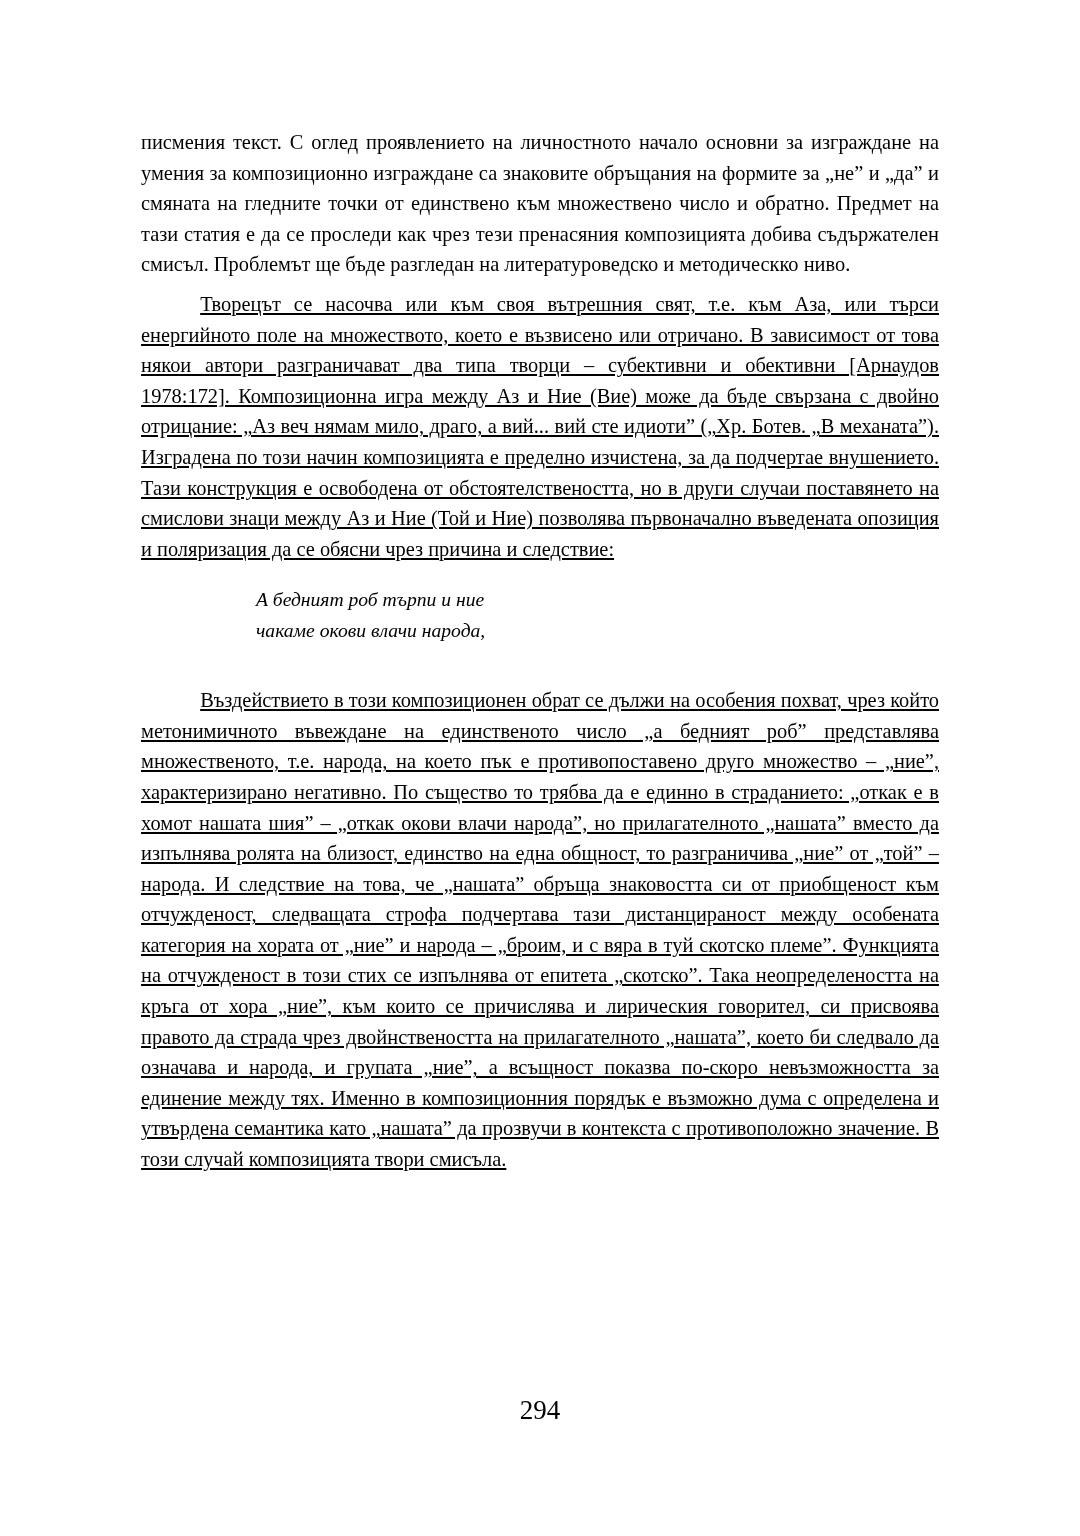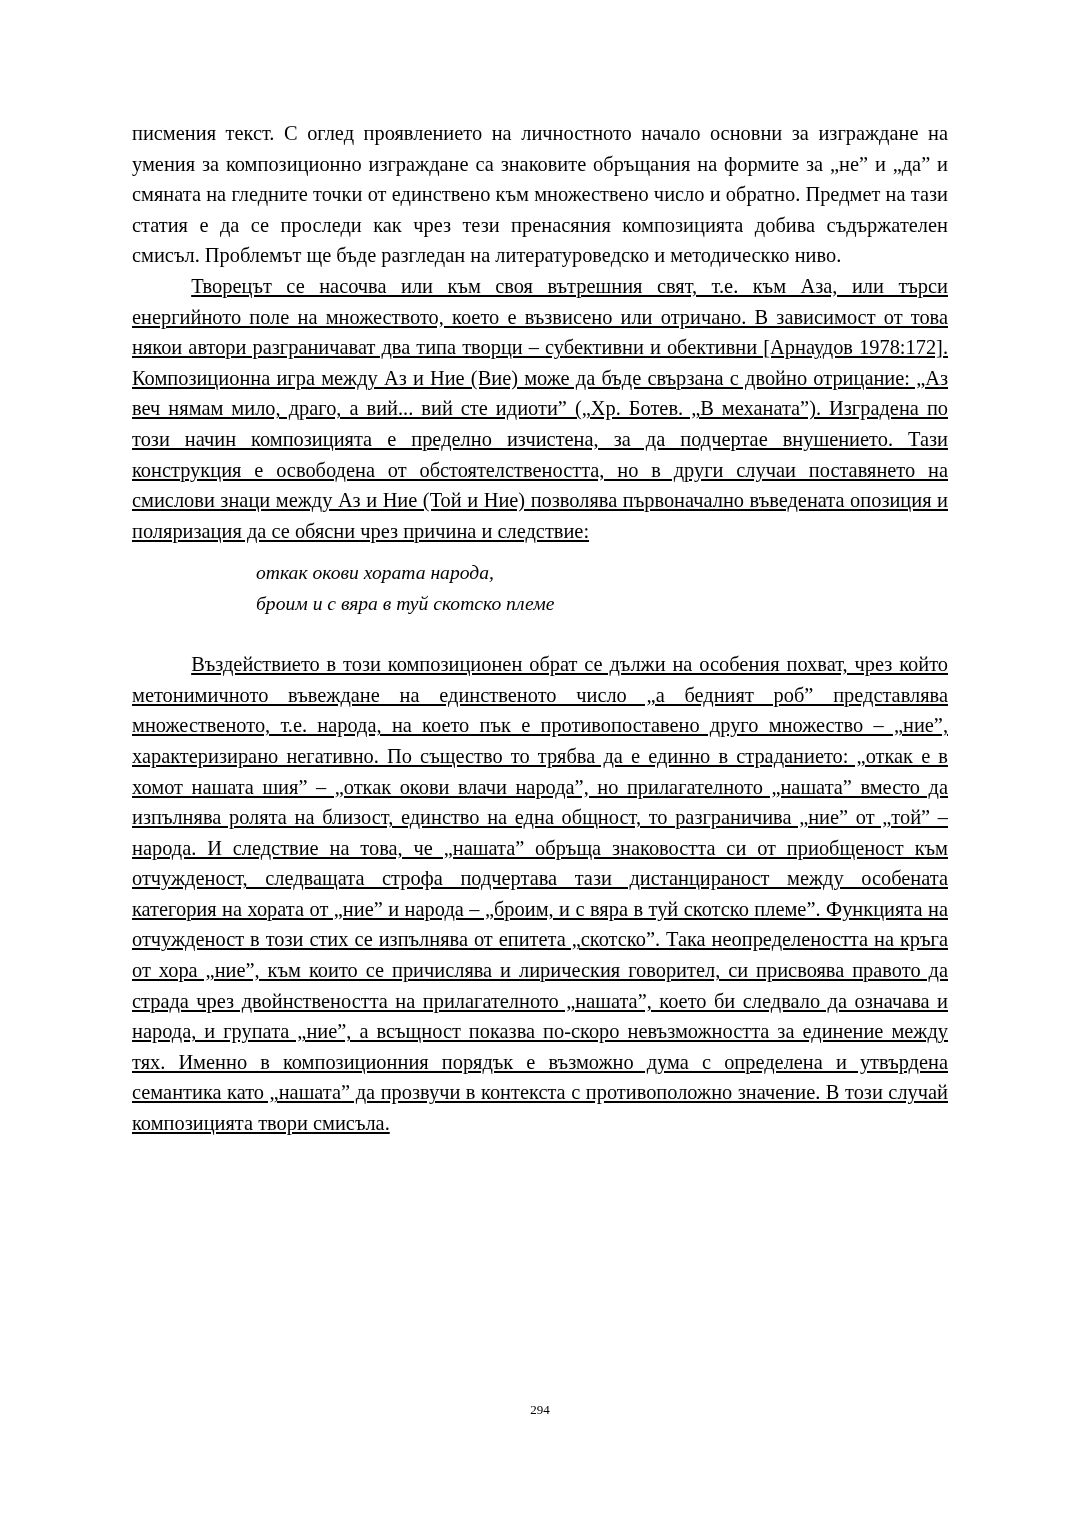--- a/index.html
+++ b/index.html
@@ -25,21 +25,21 @@
     padding: 118px 132px 0 132px;
   }
   .body-text {
     font-size: 20.4px;
     line-height: 30.6px;
     text-align: justify;
     text-justify: inter-word;
     hyphens: manual;
   }
   .para {
-    margin: 0;
+    margin: 9px;
     text-indent: 0;
   }
   .para.indent {
     text-indent: 2.9em;
     text-decoration: underline;
   }
   .quote {
     margin: 0;
     padding: 0 0 0 124px;
     font-style: italic;
@@ -51,41 +51,41 @@
     font-style: normal;
   }
   .spacer-sm { height: 12px; }
   .spacer-md { height: 30px; }
   .pagenum {
     position: absolute;
     left: 0;
     right: 0;
     top: 1398px;
     text-align: center;
-    font-size: 13px;
+    font-size: 27px;
     line-height: 24px;
     font-family: "Liberation Serif", "DejaVu Serif", serif;
   }
 </style>
 </head>
 <body>
 
 <div class="page">
 
   <div class="body-text">
 
     <p class="para">писмения текст. С оглед проявлението на личностното начало основни за изграждане на умения за композиционно изграждане са знаковите обръщания на формите за „не” и „да” и смяната на гледните точки от единствено към множествено число и обратно. Предмет на тази статия е да се проследи как чрез тези пренасяния композицията добива съдържателен смисъл. Проблемът ще бъде разгледан на литературоведско и методическко ниво.</p>
 
     <p class="para indent">Творецът се насочва или към своя вътрешния свят, т.е. към Аза, или търси енергийното поле на множеството, което е възвисено или отричано. В зависимост от това някои автори разграничават два типа творци – субективни и обективни [Арнаудов 1978:172]. Композиционна игра между Аз и Ние (Вие) може да бъде свързана с двойно отрицание: „Аз веч нямам мило, драго, а вий... вий сте идиоти” („Хр. Ботев. „В механата”). Изградена по този начин композицията е пределно изчистена, за да подчертае внушението. Тази конструкция е освободена от обстоятелствеността, но в други случаи поставянето на смислови знаци между Аз и Ние (Той и Ние) позволява първоначално въведената опозиция и поляризация да се обясни чрез причина и следствие:</p>
 
     <div class="spacer-sm"></div>
 
     <div class="quote">
-      <div>откак окови хората народа,</div>
-      <div>броим и с вяра в туй скотско племе</div>
+      <div>А бедният роб търпи и ние</div>
+      <div>чакаме окови влачи народа,</div>
     </div>
 
     <div class="spacer-md"></div>
 
     <p class="para indent">Въздействието в този композиционен обрат се дължи на особения похват, чрез който метонимичното въвеждане на единственото число „а бедният роб” представлява множественото, т.е. народа, на което пък е противопоставено друго множество – „ние”, характеризирано негативно. По същество то трябва да е единно в страданието: „откак е в хомот нашата шия” – „откак окови влачи народа”, но прилагателното „нашата” вместо да изпълнява ролята на близост, единство на една общност, то разграничива „ние” от „той” – народа. И следствие на това, че „нашата” обръща знаковостта си от приобщеност към отчужденост, следващата строфа подчертава тази дистанцираност между особената категория на хората от „ние” и народа – „броим, и с вяра в туй скотско племе”. Функцията на отчужденост в този стих се изпълнява от епитета „скотско”. Така неопределеността на кръга от хора „ние”, към които се причислява и лирическия говорител, си присвоява правото да страда чрез двойнствеността на прилагателното „нашата”, което би следвало да означава и народа, и групата „ние”, а всъщност показва по-скоро невъзможността за единение между тях. Именно в композиционния порядък е възможно дума с определена и утвърдена семантика като „нашата” да прозвучи в контекста с противоположно значение. В този случай композицията твори смисъла.</p>
 
   </div>
 
   <div class="pagenum">294</div>
 

